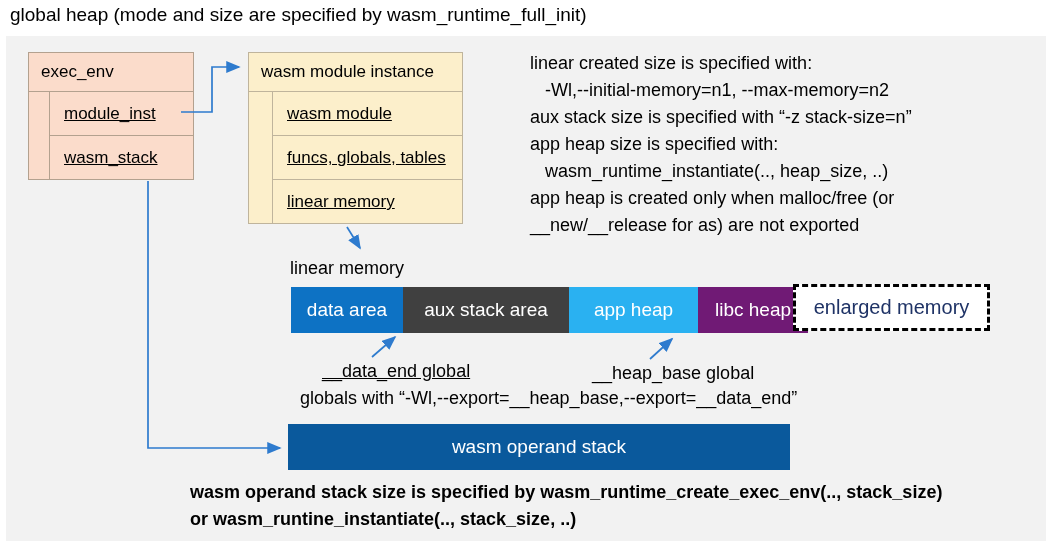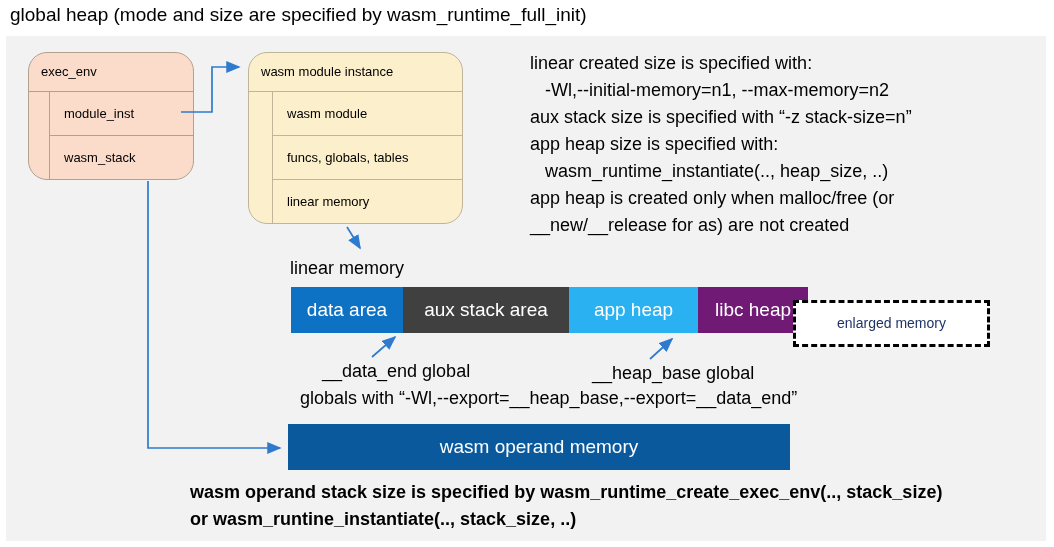--- a/index.html
+++ b/index.html
@@ -8,28 +8,28 @@
     background:#ffffff; font-family:"Liberation Sans", sans-serif; color:#000;
   }
   .title {
     position:absolute; left:10px; top:4px; font-size:19px; white-space:nowrap;
   }
   .panel {
     position:absolute; left:6px; top:36px; width:1040px; height:505px;
     background:#F2F2F2;
   }
   
-  .structbox { position:absolute; box-sizing:border-box; font-size:13px;border-radius:19px; }
+  .structbox { position:absolute; box-sizing:border-box; font-size:17px; }
   .structbox .hdr {
     box-sizing:border-box; height:39px; line-height:38px; padding-left:12px;
     border-bottom:1px solid; white-space:nowrap;
   }
   .structbox .body { display:flex; }
   .structbox .gutter { box-sizing:border-box; border-right:1px solid; }
-  .structbox .rows { flex:1; display:flex; flex-direction:column; }
+  .structbox .rows { flex:1; display:flex; flex-direction:column;text-decoration:underline; }
   .structbox .row {
     box-sizing:border-box; height:44px; line-height:43px; padding-left:14px;
     border-bottom:1px solid; white-space:nowrap;
   }
   .structbox .row:last-child { border-bottom:none; }
   .exec { left:28px; top:52px; width:166px; height:128px;
           background:#FBDCCB; border:1px solid #B3A18F; }
   .exec .hdr, .exec .gutter, .exec .row { border-color:#B3A18F; }
   .exec .gutter { width:21px; }
   .exec .row { height:44px; }
@@ -42,27 +42,27 @@
   .notes-right .line { white-space:pre; line-height:27px; }
   
   .lm-label { position:absolute; left:290px; top:258px; font-size:18px; white-space:nowrap; }
   .lm-bar { position:absolute; left:291px; top:287px; height:46px; display:flex; }
   .lm-seg {
     box-sizing:border-box; height:46px; line-height:46px; text-align:center;
     color:#ffffff; font-size:19px; white-space:nowrap;
   }
   .seg-0 { width:112px; } .seg-1 { width:166px; } .seg-2 { width:129px; } .seg-3 { width:110px; }
   .lm-enlarged {
-    position:absolute; left:793px; top:300px; width:197px; height:47px;
+    position:absolute; left:793px; top:284px; width:197px; height:47px;
     box-sizing:border-box; background:#ffffff; border:3px dashed #000;
-    line-height:41px; text-align:center; font-size:14px; white-space:nowrap;
+    line-height:41px; text-align:center; font-size:20px; white-space:nowrap;
   }
   
   .ann { position:absolute; font-size:18px; white-space:nowrap; }
-  .ann-data-end { left:322px; top:361px; }
+  .ann-data-end { left:322px; top:361px;text-decoration:underline; }
   .ann-heap-base { left:592px; top:363px; }
   .ann-exported { left:300px; top:388px; }
   
   .op-bar {
     position:absolute; left:288px; top:424px; width:502px; height:46px;
     line-height:46px; text-align:center; color:#fff; font-size:19px; white-space:nowrap;
   }
   .op-notes { position:absolute; left:190px; top:479px; font-size:18px; }
   .op-notes .line { white-space:pre; line-height:27px;font-weight:bold; }
   
@@ -100,37 +100,37 @@
     </div>
   </div>
 
   <div class="notes-right">
     <div class="line">linear created size is specified with:</div>
     <div class="line">   -Wl,--initial-memory=n1, --max-memory=n2</div>
     <div class="line">aux stack size is specified with “-z stack-size=n”</div>
     <div class="line">app heap size is specified with:</div>
     <div class="line">   wasm_runtime_instantiate(.., heap_size, ..)</div>
     <div class="line">app heap is created only when malloc/free (or</div>
-    <div class="line">__new/__release for as) are not created</div>
+    <div class="line">__new/__release for as) are not exported</div>
   </div>
 
   <div class="lm-label">linear memory</div>
   <div class="lm-bar">
     <div class="lm-seg seg-0" style="background-color: rgb(13, 114, 196);">data area</div>
     <div class="lm-seg seg-1" style="background-color: #404040;">aux stack area</div>
     <div class="lm-seg seg-2" style="background-color: rgb(42, 177, 241);">app heap</div>
     <div class="lm-seg seg-3" style="background-color: #701a75;">libc heap</div>
   </div>
   <div class="lm-enlarged" style="color: rgb(31, 51, 102);">enlarged memory</div>
 
   <div class="ann ann-data-end">__data_end global</div>
   <div class="ann ann-heap-base">__heap_base global</div>
   <div class="ann ann-exported">globals with “-Wl,--export=__heap_base,--export=__data_end”</div>
 
-  <div class="op-bar" style="background-color: rgb(10, 89, 156);">wasm operand memory</div>
+  <div class="op-bar" style="background-color: rgb(10, 89, 156);">wasm operand stack</div>
   <div class="op-notes">
     <div class="line">wasm operand stack size is specified by wasm_runtime_create_exec_env(.., stack_size)</div>
     <div class="line">or wasm_runtine_instantiate(.., stack_size, ..)</div>
   </div>
 
   <svg class="overlay" viewBox="0 0 1054 547" xmlns="http://www.w3.org/2000/svg">
     <defs>
       <marker id="ah" markerWidth="9" markerHeight="8" refX="7.5" refY="3.5" orient="auto">
         <path d="M0,0 L8.5,3.5 L0,7 Z" fill="#2E7BCE"></path>
       </marker>

